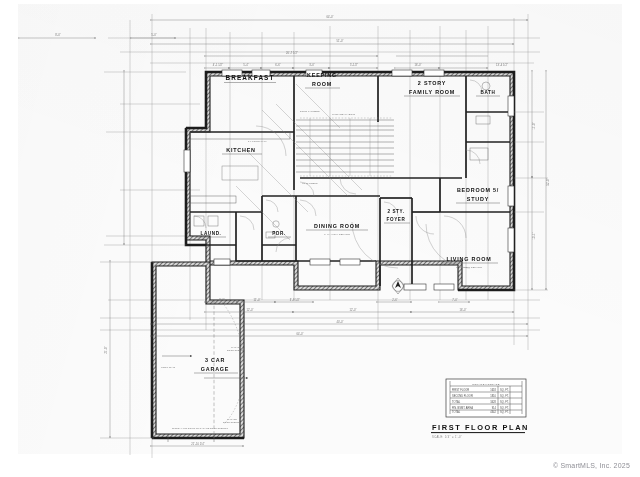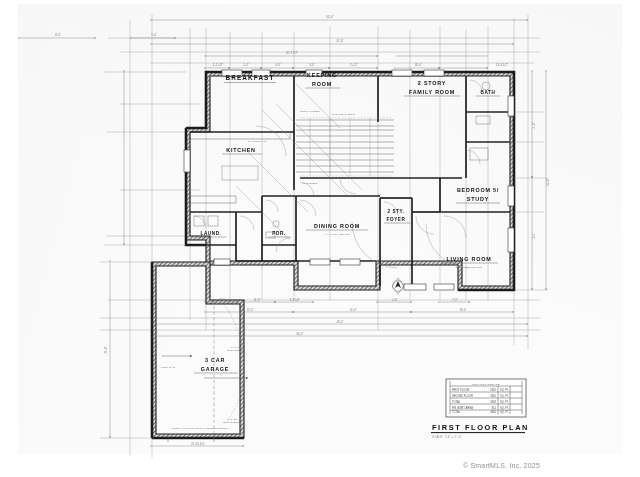--- a/index.html
+++ b/index.html
@@ -1,19 +1,19 @@
 <!DOCTYPE html>
 <html><head>
 <meta charset="utf-8">
 <style>
   html,body{margin:0;padding:0;background:#ffffff;}
   body{width:640px;height:477px;overflow:hidden;
        font-family:"Liberation Sans",sans-serif;color:#1a1a1a;}
 
-  #sheet{position:relative;width:526px;height:477px;background:#ffffff;padding-left:24px;}
+  #sheet{position:relative;width:640px;height:477px;background:#ffffff;}
 
   
   .paper{position:absolute;left:18px;top:4px;width:604px;height:450px;
          background:#fbfbfb;}
   .paper:after{content:"";position:absolute;inset:0;
       background:
         linear-gradient(105deg,rgba(0,0,0,.012) 0%,rgba(0,0,0,0) 40%),
         linear-gradient(200deg,rgba(0,0,0,.015) 0%,rgba(0,0,0,0) 55%);
       pointer-events:none;}
 

